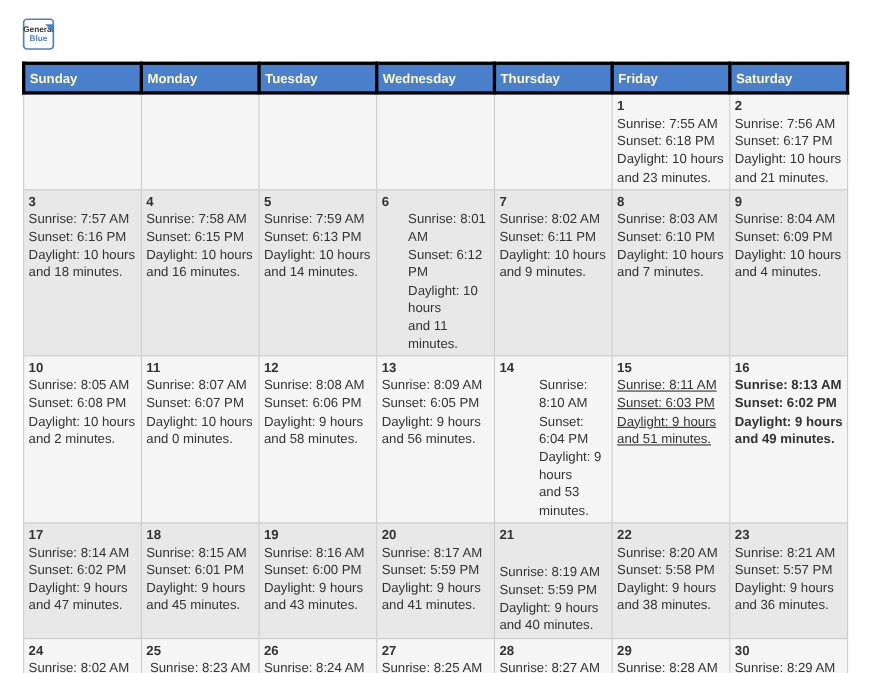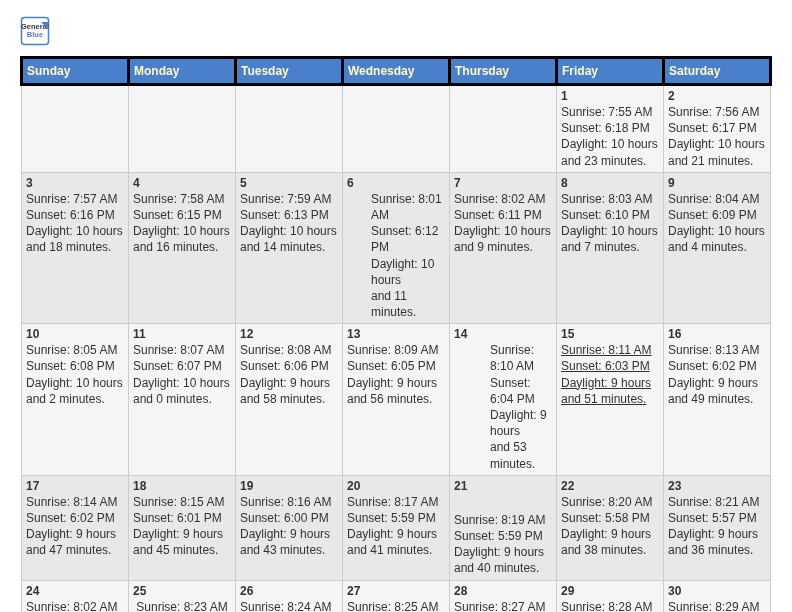--- a/index.html
+++ b/index.html
@@ -234,21 +234,21 @@
           </td>
           <td>
             <span class="day-num">15</span>
             <div class="cell-info" style="white-space: pre-line; text-decoration: underline;">Sunrise: 8:11 AM
 Sunset: 6:03 PM
 Daylight: 9 hours
 and 51 minutes.</div>
           </td>
           <td>
             <span class="day-num">16</span>
-            <div class="cell-info" style="white-space: pre-line;">Sunrise: 8:13 AM
+            <div class="cell-info" style="white-space: pre-line; font-weight: bold;">Sunrise: 8:13 AM
 Sunset: 6:02 PM
 Daylight: 9 hours
 and 49 minutes.</div>
           </td>
         </tr>
         <tr>
           <td>
             <span class="day-num">17</span>
             <div class="cell-info" style="white-space: pre-line;">Sunrise: 8:14 AM
 Sunset: 6:02 PM

